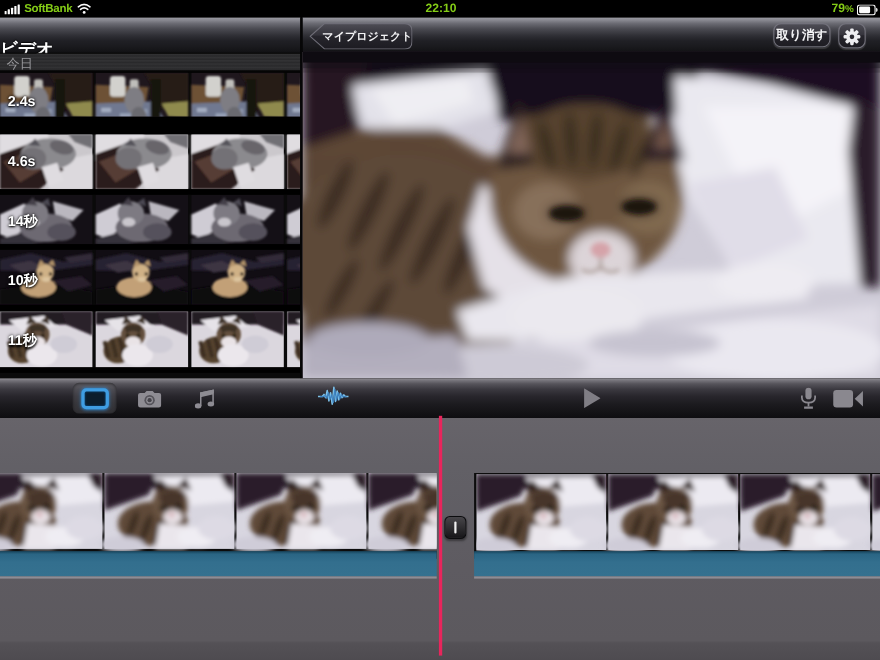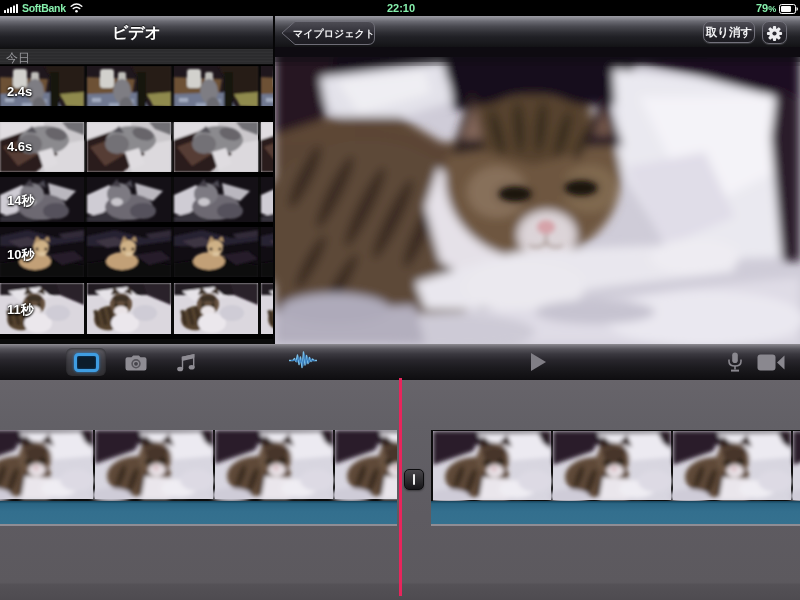--- a/index.html
+++ b/index.html
@@ -2,29 +2,29 @@
 <html><head>
 <meta charset="utf-8">
 <style>
 * { margin:0; padding:0; box-sizing:border-box; }
 html,body { width:800px; height:600px; background:#000; overflow:hidden;
   font-family:"Liberation Sans", sans-serif; }
 #page { position:relative; width:800px; height:600px; background:#000; }
 .abs { position:absolute; }
 
 
-#status { left:0; top:0; width:800px; height:16px; background:#000; color:#86efac; }
+#status { left:0; top:0; width:800px; height:16px; background:#000; color:#84cc16; }
 #status .txt { position:absolute; top:2px; font-size:11px; font-weight:bold; letter-spacing:0; }
 
 
 .nav { top:16px; height:32px;
   background:linear-gradient(#9b9ba3 0%, #898991 7%, #6a6a72 17%, #4a4a51 32%, #2e2e34 52%, #202025 66%, #1a1a1e 82%, #141417 94%, #101013 100%); }
 #navL { left:0; width:273px; }
 #navR { left:275px; width:525px; }
-.navtitle { position:absolute; top:7px; width:100%; text-align:center; color:#fff;
+.navtitle { position:absolute; top:19px; width:100%; text-align:left; color:#fff;
   font-size:16px; font-weight:bold; text-shadow:0 -1px 1px rgba(0,0,0,.8); }
 
 .btn { position:absolute; border:1px solid #72717b; border-radius:7px;
   background:linear-gradient(#4e4d55 0%, #35343c 45%, #26252c 50%, #1d1c22 100%);
   color:#f4f4f6; font-size:12px; font-weight:bold; text-align:center;
   box-shadow:0 1px 1px rgba(255,255,255,.15); }
 
 
 #today { left:0; top:48px; width:273px; height:17px;
   background:repeating-linear-gradient(#343436 0px, #2e2e30 1px, #28282a 2px, #323234 3px);

